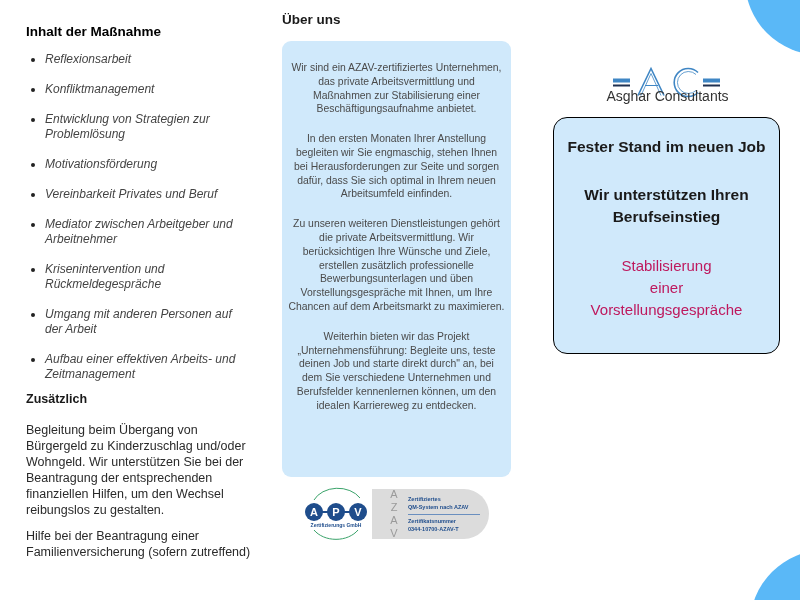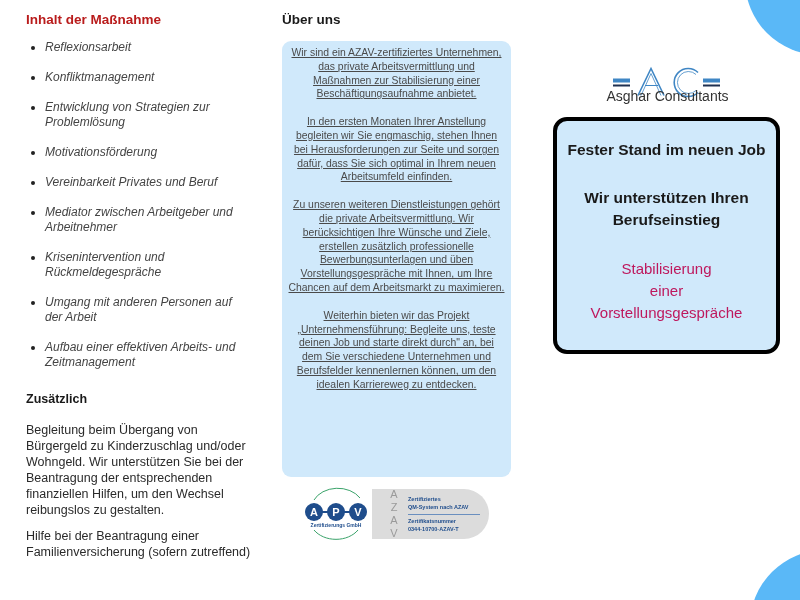--- a/index.html
+++ b/index.html
@@ -11,21 +11,21 @@
       position: absolute; width: 150px; height: 150px; border-radius: 50%;
       background: #5ab8f7; right: -95px; top: -95px;
     }
     .circle-br {
       position: absolute; width: 150px; height: 150px; border-radius: 50%;
       background: #5ab8f7; right: -100px; bottom: -100px;
     }
     
     .col-left { position: absolute; left: 26px; top: 12px; width: 230px; }
     .heading {
-      font-weight: bold; font-size: 13.5px; color: #b91c1c; margin: 0 0 0 0;
+      font-weight: bold; font-size: 13.5px; color: #000000; margin: 12px 0 0 0;
     }
     .bullet-list { list-style: none; margin: 13px 18px 0 0; padding: 0; font-style: italic; }
     .bullet-list li {
       position: relative; padding-left: 19px; font-size: 12px; line-height: 15px;
       color: #444; margin-bottom: 15px;
     }
     .bullet-list li::before {
       content: ""; position: absolute; left: 5px; top: 6px; width: 4px; height: 4px;
       border-radius: 50%; background: #222;
     }
@@ -39,21 +39,21 @@
     
     .about-heading {
       position: absolute; left: 282px; top: 12px; font-weight: bold; font-size: 13.5px; color: #1a1a1a; text-align: center;
     }
     .about-box {
       position: absolute; left: 282px; top: 41px; width: 229px; height: 436px;
       background: #d0e9fb; border-radius: 9px; box-sizing: border-box;
       padding: 4px 6px; text-align: center;
     }
     .about-box p {
-      margin: 1px 0 14px 0; font-size: 10.4px; line-height: 13.8px; color: #4a4a4a; text-decoration: underline;
+      margin: 16px 0 14px 0; font-size: 10.4px; line-height: 13.8px; color: #4a4a4a;
     }
     
     .cert { position: absolute; left: 300px; top: 486px; width: 190px; height: 56px; }
     .apv { position: absolute; left: 0; top: 0; width: 72px; height: 56px; }
     .azav-banner {
       position: absolute; left: 72px; top: 3px; width: 117px; height: 50px;
       background: #dcdcdc; border-radius: 0 26px 26px 0;
     }
     .azav-letters {
       position: absolute; left: 88px; top: 2px; width: 12px; font-size: 11px; line-height: 13px;
@@ -64,21 +64,21 @@
     }
     .azav-line { position: absolute; left: 108px; top: 28px; width: 72px; height: 1px; background: #6a8fbf; }
     
     .logo { position: absolute; left: 605px; top: 58px; width: 125px; height: 50px; }
     .logo-sub {
       position: absolute; left: 605px; top: 88px; width: 125px; text-align: center;
       font-size: 14px; color: #333;
     }
     .hero-box {
       position: absolute; left: 553px; top: 117px; width: 227px; height: 237px;
-      background: #d0e9fb; border: 4px solid #000000; border-radius: 14px; box-sizing: border-box;
+      background: #d0e9fb; border: 1px solid #000000; border-radius: 14px; box-sizing: border-box;
       text-align: center;
     }
     .hero-t1 { position: absolute; left: 0; right: 0; top: 20px; font-weight: bold; font-size: 15.5px; color: #1a1a1a; }
     .hero-t2 { position: absolute; left: 0; right: 0; top: 66px; font-weight: bold; font-size: 15.5px; line-height: 22px; color: #1a1a1a; }
     .hero-t3 { position: absolute; left: 0; right: 0; top: 137px; font-size: 15px; line-height: 22px; color: #be185d; }
   </style>
 </head>
 <body>
 
 <div class="circle-tr"></div>

